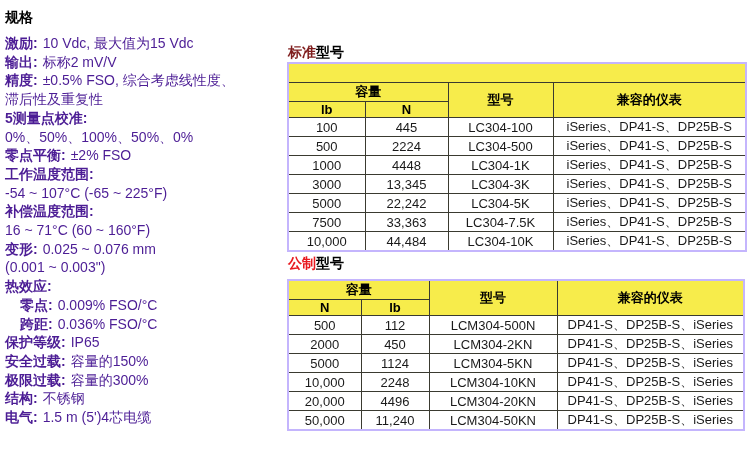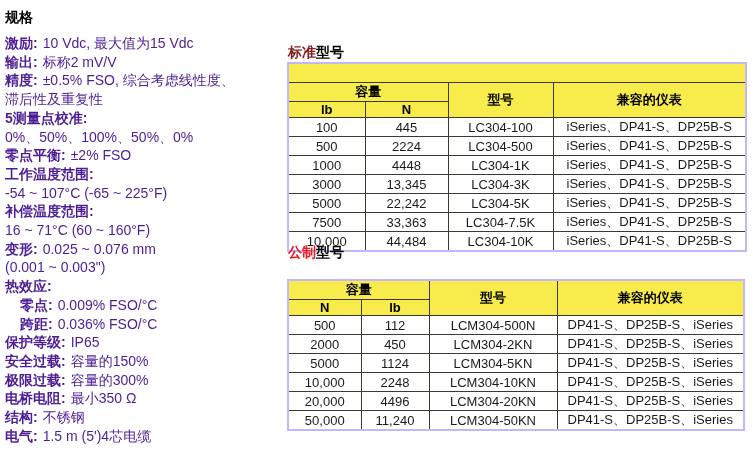--- a/index.html
+++ b/index.html
@@ -53,21 +53,20 @@
     <div class="spec-line"><span class="lbl">补偿温度范围:</span></div>
     <div class="spec-line"><span>16 ~ 71°C (60 ~ 160°F)</span></div>
     <div class="spec-line"><span class="lbl">变形:</span><span>0.025 ~ 0.076 mm</span></div>
     <div class="spec-line"><span>(0.001 ~ 0.003")</span></div>
     <div class="spec-line"><span class="lbl">热效应:</span></div>
     <div class="spec-line indent"><span class="lbl">零点:</span><span>0.009% FSO/°C</span></div>
     <div class="spec-line indent"><span class="lbl">跨距:</span><span>0.036% FSO/°C</span></div>
     <div class="spec-line"><span class="lbl">保护等级:</span><span>IP65</span></div>
     <div class="spec-line"><span class="lbl">安全过载:</span><span>容量的150%</span></div>
     <div class="spec-line"><span class="lbl">极限过载:</span><span>容量的300%</span></div>
-    <div class="spec-line"><span class="lbl">电桥电阻:</span><span>最小350 Ω</span></div>
     <div class="spec-line"><span class="lbl">结构:</span><span>不锈钢</span></div>
     <div class="spec-line"><span class="lbl">电气:</span><span>1.5 m (5')4芯电缆</span></div>
   </div>
 
   <div class="tbl-title" style="top:44px;">
     <span class="accent-std">标准</span><span>型号</span>
   </div>
 
   <table class="t1">
     <colgroup>
@@ -127,21 +126,21 @@
         </tr>
     <tr>
           <td>10,000</td>
           <td>44,484</td>
           <td class="model">LC304-10K</td>
           <td>iSeries、DP41-S、DP25B-S</td>
         </tr>
   </tbody>
     </table>
 
-  <div class="tbl-title" style="top:244px;text-align:right;">
+  <div class="tbl-title" style="top:255px;text-align:right;">
     <span class="accent-met">公制</span><span>型号</span>
   </div>
 
   <table class="t2">
     <colgroup>
         <col style="width:73px">
         <col style="width:68px">
         <col style="width:128px">
         <col style="width:187px">
       </colgroup>

